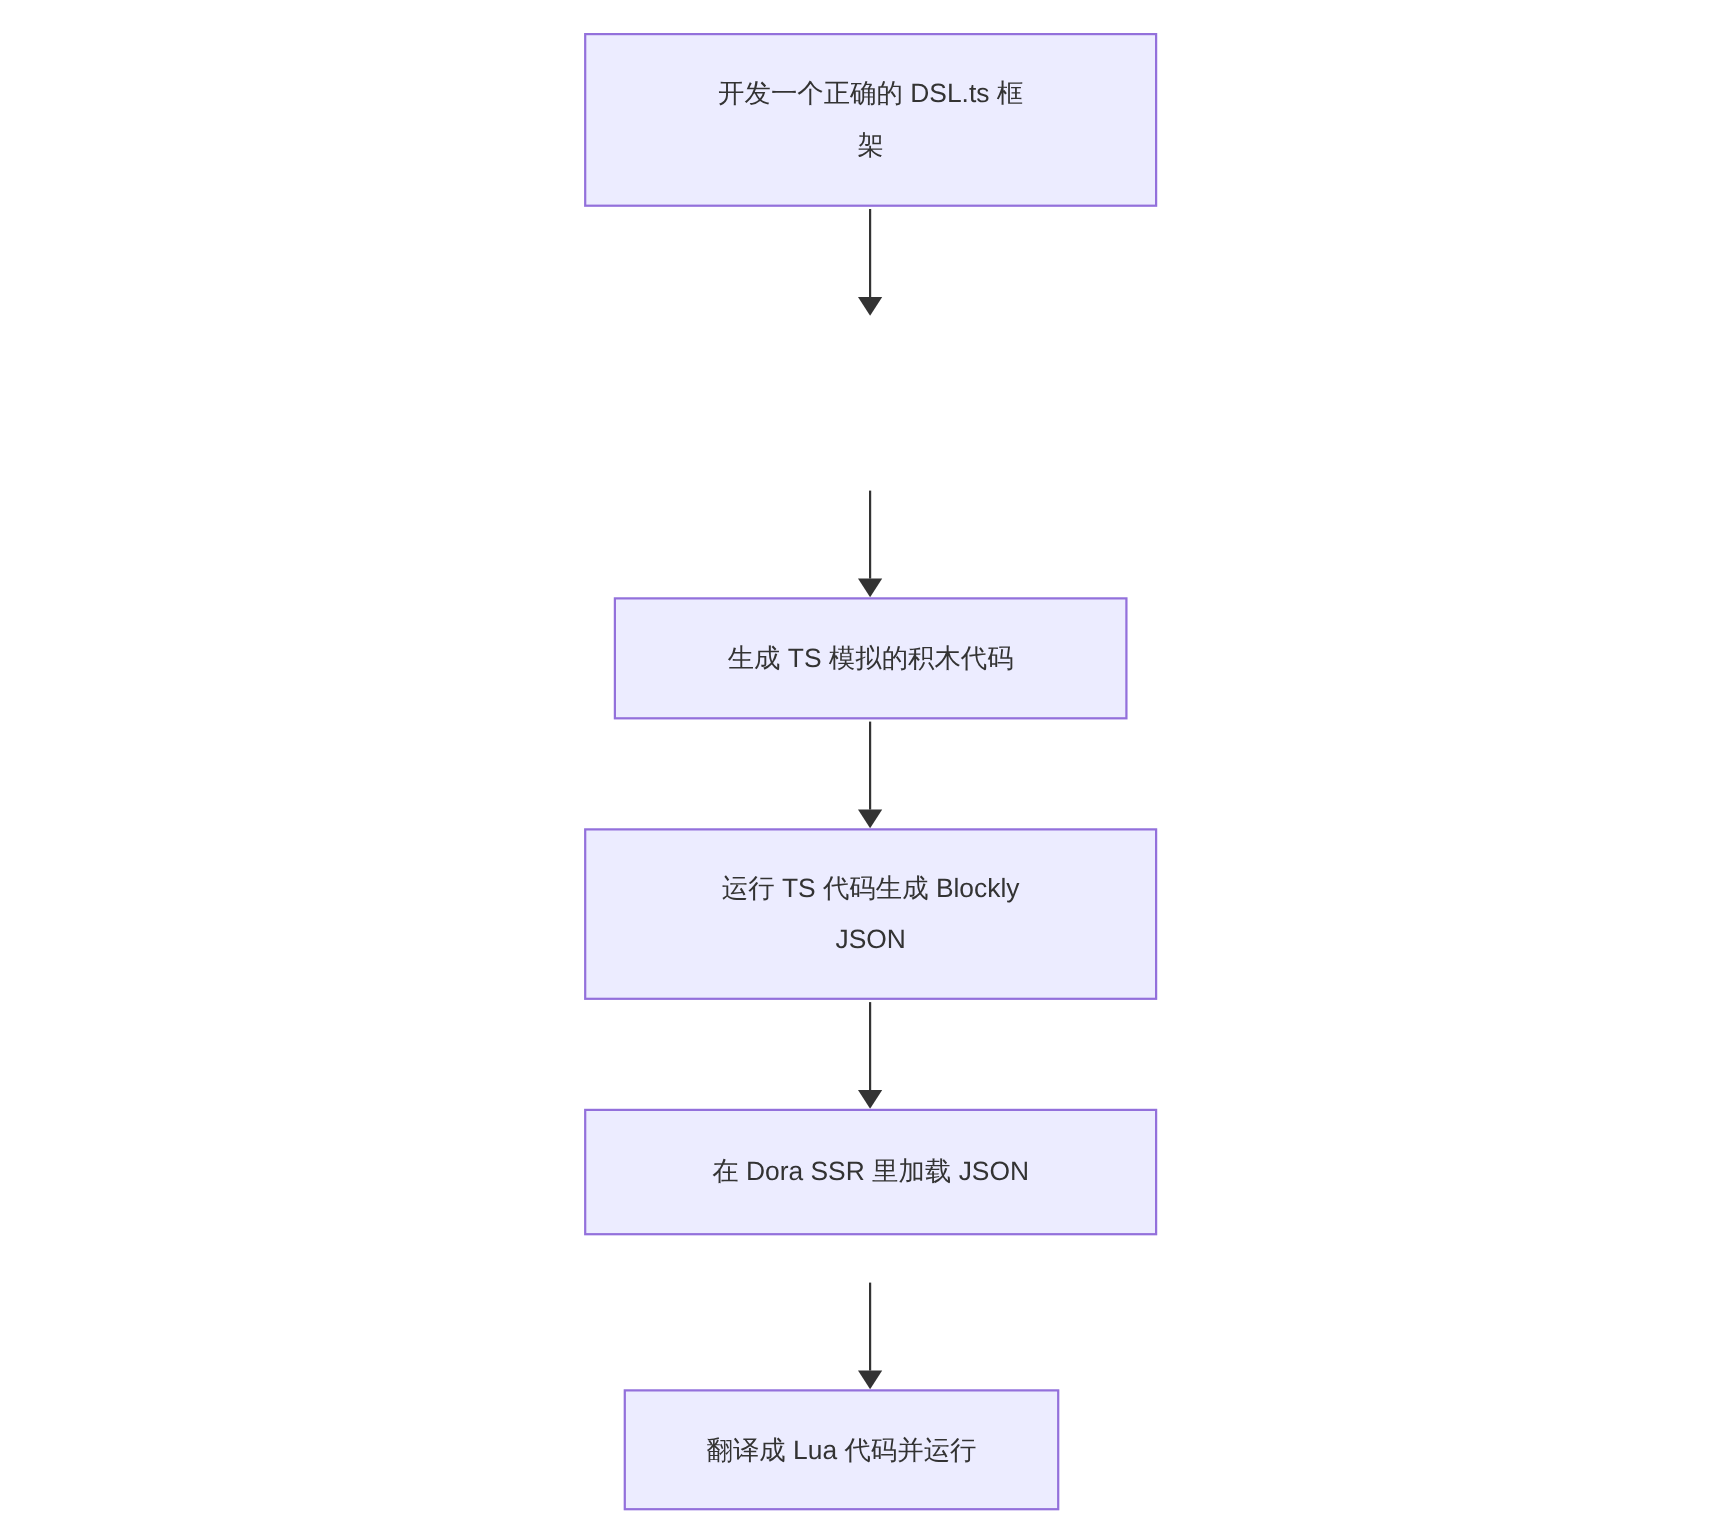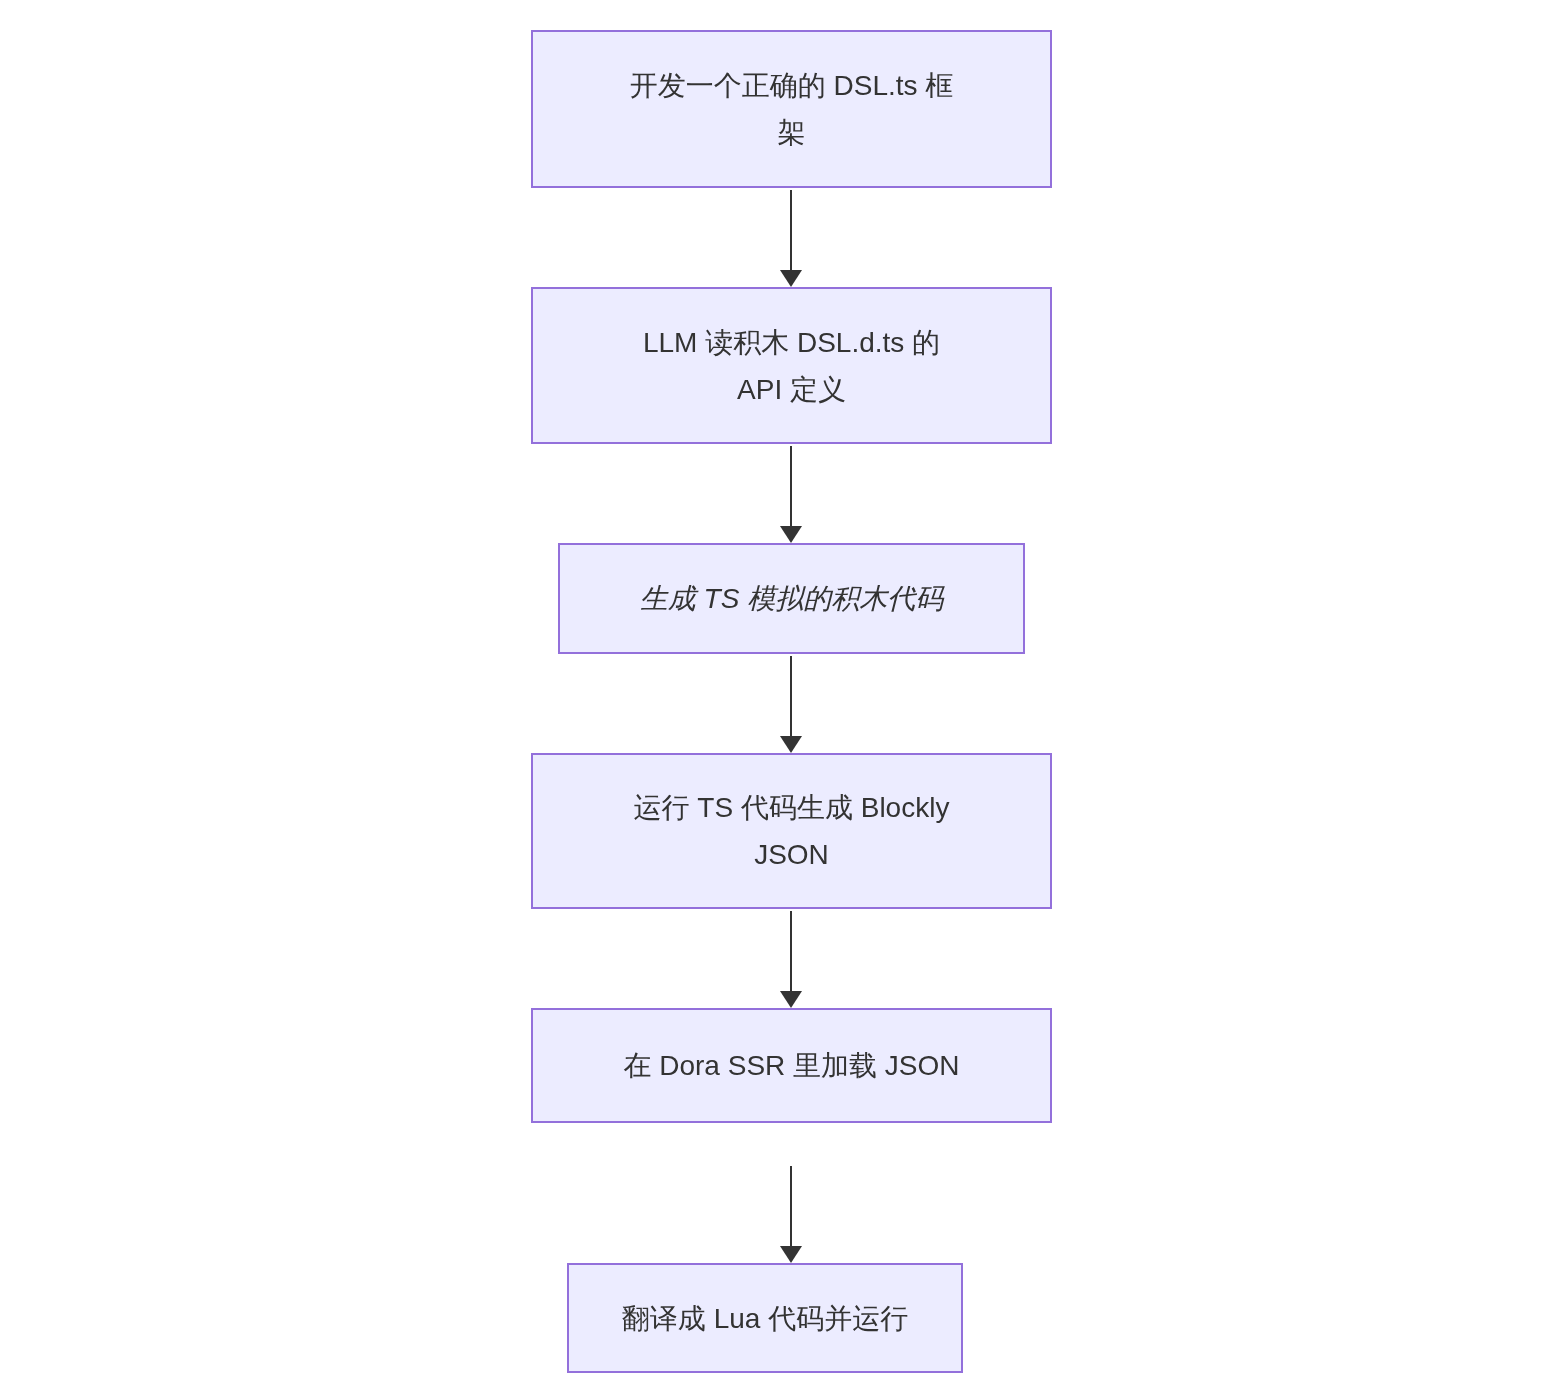--- a/index.html
+++ b/index.html
@@ -24,21 +24,21 @@
   .node {
     position: absolute;
     background: var(--node-fill);
     border: 2.5px solid var(--node-border);
     color: var(--node-text);
     display: flex;
     flex-direction: column;
     align-items: center;
     justify-content: center;
     text-align: center;
-    font-size: 28px;
+    font-size: 24px;
     line-height: 47px;
     font-weight: 400;
   }
   .node .node-line {
     display: block;
     white-space: nowrap;
   }
   .arrow {
     position: absolute;
     width: 26px;
@@ -67,31 +67,27 @@
   <div class="node" style="left:531px; top:30px; width:521px; height:158px;">
     <span class="node-line">开发一个正确的 DSL.ts 框</span>
     <span class="node-line">架</span>
   </div>
 
   <div class="arrow" style="left:778px; top:190px; height:97px;">
     <div class="shaft"></div>
     <div class="head"></div>
   </div>
 
-  <div class="node" style="left:531px; top:287px; width:521px; height:157px;">
-    <span class="node-line">LLM 读积木 DSL.d.ts 的</span>
-    <span class="node-line">API 定义</span>
-  </div>
 
   <div class="arrow" style="left:778px; top:446px; height:97px;">
     <div class="shaft"></div>
     <div class="head"></div>
   </div>
 
-  <div class="node" style="left:558px; top:543px; width:467px; height:111px;font-style:italic;">
+  <div class="node" style="left:558px; top:543px; width:467px; height:111px;">
     <span class="node-line">生成 TS 模拟的积木代码</span>
   </div>
 
   <div class="arrow" style="left:778px; top:656px; height:97px;">
     <div class="shaft"></div>
     <div class="head"></div>
   </div>
 
   <div class="node" style="left:531px; top:753px; width:521px; height:156px;">
     <span class="node-line">运行 TS 代码生成 Blockly</span>

